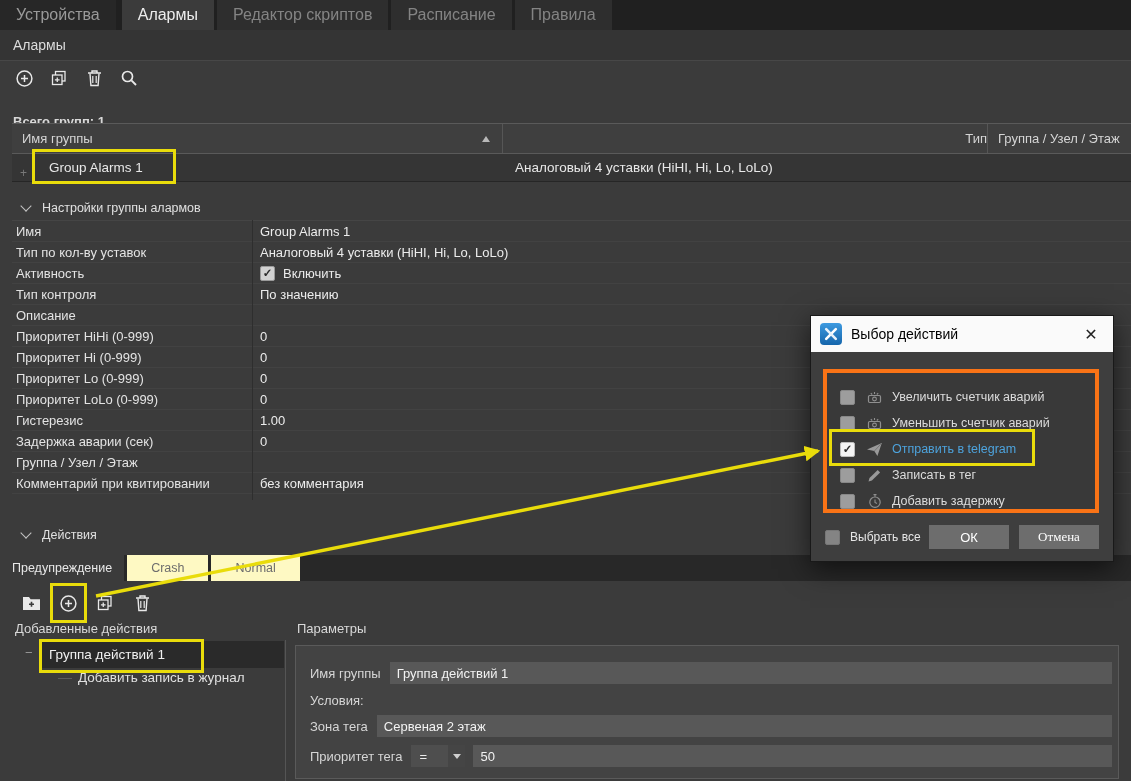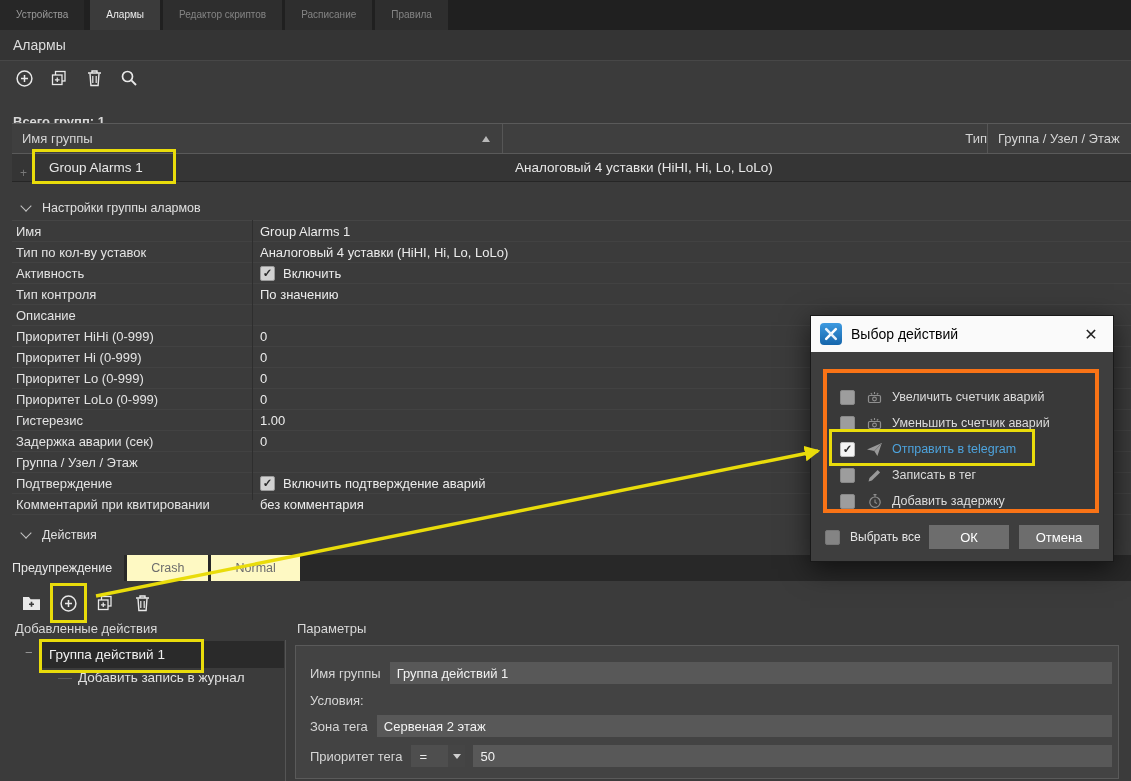--- a/index.html
+++ b/index.html
@@ -2,21 +2,21 @@
 <html><head>
 <meta charset="utf-8">
 <style>
   html,body{margin:0;padding:0;background:#2a2a2a;}
   #app{position:relative;width:1131px;height:781px;background:#3b3b3b;
        font-family:"Liberation Sans",sans-serif;color:#e2e2e2;overflow:hidden;}
   .abs{position:absolute;}
 
   
   .tabbar{top:0;left:0;width:1131px;height:30px;background:#202020;display:flex;align-items:stretch;}
-  .tab{height:30px;line-height:30px;padding:0 16px;font-size:10px;white-space:nowrap;cursor:default;}
+  .tab{height:30px;line-height:30px;padding:0 16px;font-size:16px;white-space:nowrap;cursor:default;}
   .tab.t0{background:#272727;color:#9a9a9a;}
   .tab.active{background:#3b3b3b;color:#ededed;margin-left:6px;}
   .tab.dim{background:#2e2e2e;color:#848484;margin-left:3px;}
 
   .pagehead{top:30px;left:0;width:1131px;height:31px;background:#343434;border-bottom:1px solid #474747;
             line-height:31px;padding-left:13px;font-size:14px;color:#dcdcdc;box-sizing:border-box;}
 
   .toolbar{top:62px;left:13px;height:32px;display:flex;gap:13px;align-items:center;}
   .tbtn{width:22px;height:24px;display:flex;align-items:center;justify-content:center;cursor:pointer;}
 
@@ -99,21 +99,21 @@
          border:4px solid #f97316;box-sizing:border-box;padding-top:11px;}
   .ditem{display:flex;align-items:center;height:26px;padding-left:13px;font-size:12.5px;color:#dcdcdc;cursor:default;}
   .ditem .ico{margin-left:11px;width:17px;display:flex;justify-content:center;}
   .ditem .lbl{margin-left:9px;}
   .ditem .lbl.tg{color:#4da3dd;}
   .dfoot{position:absolute;left:14px;right:14px;bottom:12px;display:flex;align-items:center;}
   .dfoot .lbl{margin-left:10px;font-size:12px;color:#e6e6e6;}
   .dbtn{width:80px;height:24px;background:#6d6d6d;color:#fff;font-size:13px;display:flex;align-items:center;
         justify-content:center;cursor:pointer;}
   .dbtn.ok{margin-left:auto;}
-  .dbtn.cancel{margin-left:10px;}
+  .dbtn.cancel{margin-left:10px;font-family:Liberation Serif, serif;}
 
   
   .hl{position:absolute;border:3px solid #e9dc0b;z-index:150;pointer-events:none;}
   #arrow-overlay{position:absolute;left:0;top:0;z-index:160;pointer-events:none;}
 </style>
 </head>
 <body>
 
 <div id="app">
 
@@ -231,27 +231,20 @@
         <div class="pg-l">Гистерезис</div>
         <div class="pg-v">1.00</div>
       </div>
     <div class="pg-row">
         <div class="pg-l">Задержка аварии (сек)</div>
         <div class="pg-v">0</div>
       </div>
     <div class="pg-row">
         <div class="pg-l">Группа / Узел / Этаж</div>
         <div class="pg-v"></div>
-      </div>
-    <div class="pg-row">
-        <div class="pg-l">Подтверждение</div>
-      <div class="pg-v">
-        <span class="cb light checked"></span>
-        <span>Включить подтверждение аварий</span>
-      </div>
       </div>
     <div class="pg-row">
         <div class="pg-l">Комментарий при квитировании</div>
         <div class="pg-v">без комментария</div>
       </div>
   </div>
   <div class="pg-divider"></div>
 
   <div class="abs sect" style="top:528px;left:22px;">
     <span class="chev"></span>

